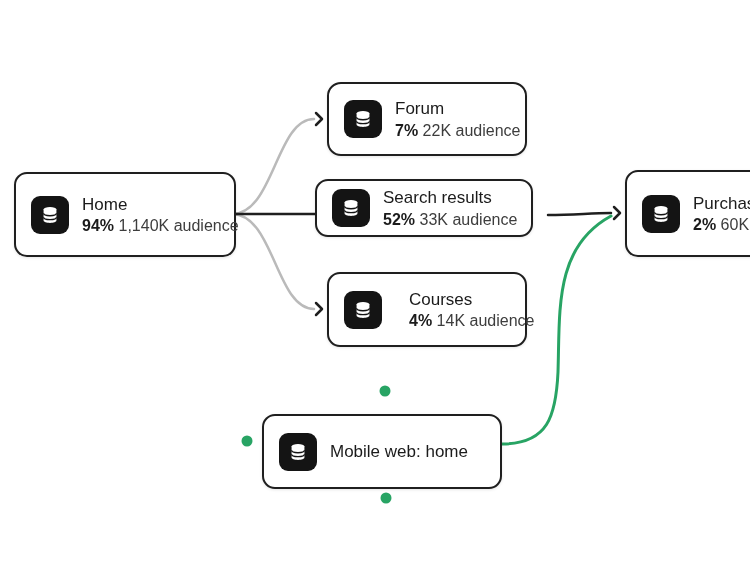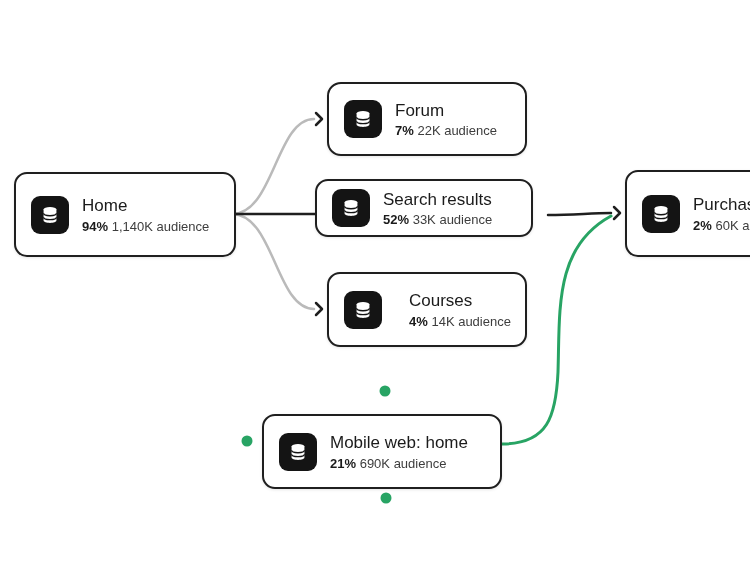--- a/index.html
+++ b/index.html
@@ -22,21 +22,21 @@
     box-shadow: 0 1px 3px rgba(0,0,0,0.10);
     cursor: pointer;
   }
   .icon-box {
     width: 38px; height: 38px; flex: 0 0 auto;
     border-radius: 9px; background: #141414;
     display: flex; align-items: center; justify-content: center;
   }
   .node-text { white-space: nowrap; }
   .node-title { font-size: 17px; color: #1b1b1b; line-height: 1.25; }
-  .node-stats { font-size: 13px; color: #3d3d3d; margin-top: 2px; }
+  .node-stats { font-size: 16px; color: #3d3d3d; margin-top: 2px; }
   .pct { font-weight: bold; color: #1b1b1b; }
 </style>
 </head>
 <body>
 
 <svg class="edges-layer" width="750" height="563" viewBox="0 0 750 563">
 
   <path d="M232 214 C274 214 276 119 314 119" fill="none" stroke="#bababa" stroke-width="2.5" stroke-linecap="round"></path>
   <path d="M232 214 C274 214 276 309 314 309" fill="none" stroke="#bababa" stroke-width="2.5" stroke-linecap="round"></path>
   <path d="M232 214 L317 214" fill="none" stroke="#1f1f1f" stroke-width="2.5" stroke-linecap="round"></path>
@@ -124,24 +124,20 @@
 <div class="node" style="left:262px; top:414px; width:240px; height:75px;">
   <div class="icon-box">
     <svg viewBox="0 0 24 24" width="22" height="22">
       <path fill="#ffffff" d="M5 6v12c0 1.45 3.13 2.6 7 2.6s7-1.15 7-2.6V6H5z"></path>
       <ellipse cx="12" cy="6" rx="7" ry="2.6" fill="#ffffff"></ellipse>
       <path d="M5 10.2c0 1.45 3.13 2.6 7 2.6s7-1.15 7-2.6M5 14.4c0 1.45 3.13 2.6 7 2.6s7-1.15 7-2.6" stroke="#141414" stroke-width="1.5" fill="none"></path>
     </svg>
   </div>
   <div class="node-text">
     <div class="node-title">Mobile web: home</div>
-    <div class="node-stats">
-      <span class="pct">21%</span>
-      <span class="aud">690K audience</span>
-    </div>
   </div>
 </div>
 
 <div class="node" style="left:625px; top:170px; width:220px; height:87px;">
   <div class="icon-box">
     <svg viewBox="0 0 24 24" width="22" height="22">
       <path fill="#ffffff" d="M5 6v12c0 1.45 3.13 2.6 7 2.6s7-1.15 7-2.6V6H5z"></path>
       <ellipse cx="12" cy="6" rx="7" ry="2.6" fill="#ffffff"></ellipse>
       <path d="M5 10.2c0 1.45 3.13 2.6 7 2.6s7-1.15 7-2.6M5 14.4c0 1.45 3.13 2.6 7 2.6s7-1.15 7-2.6" stroke="#141414" stroke-width="1.5" fill="none"></path>
     </svg>

